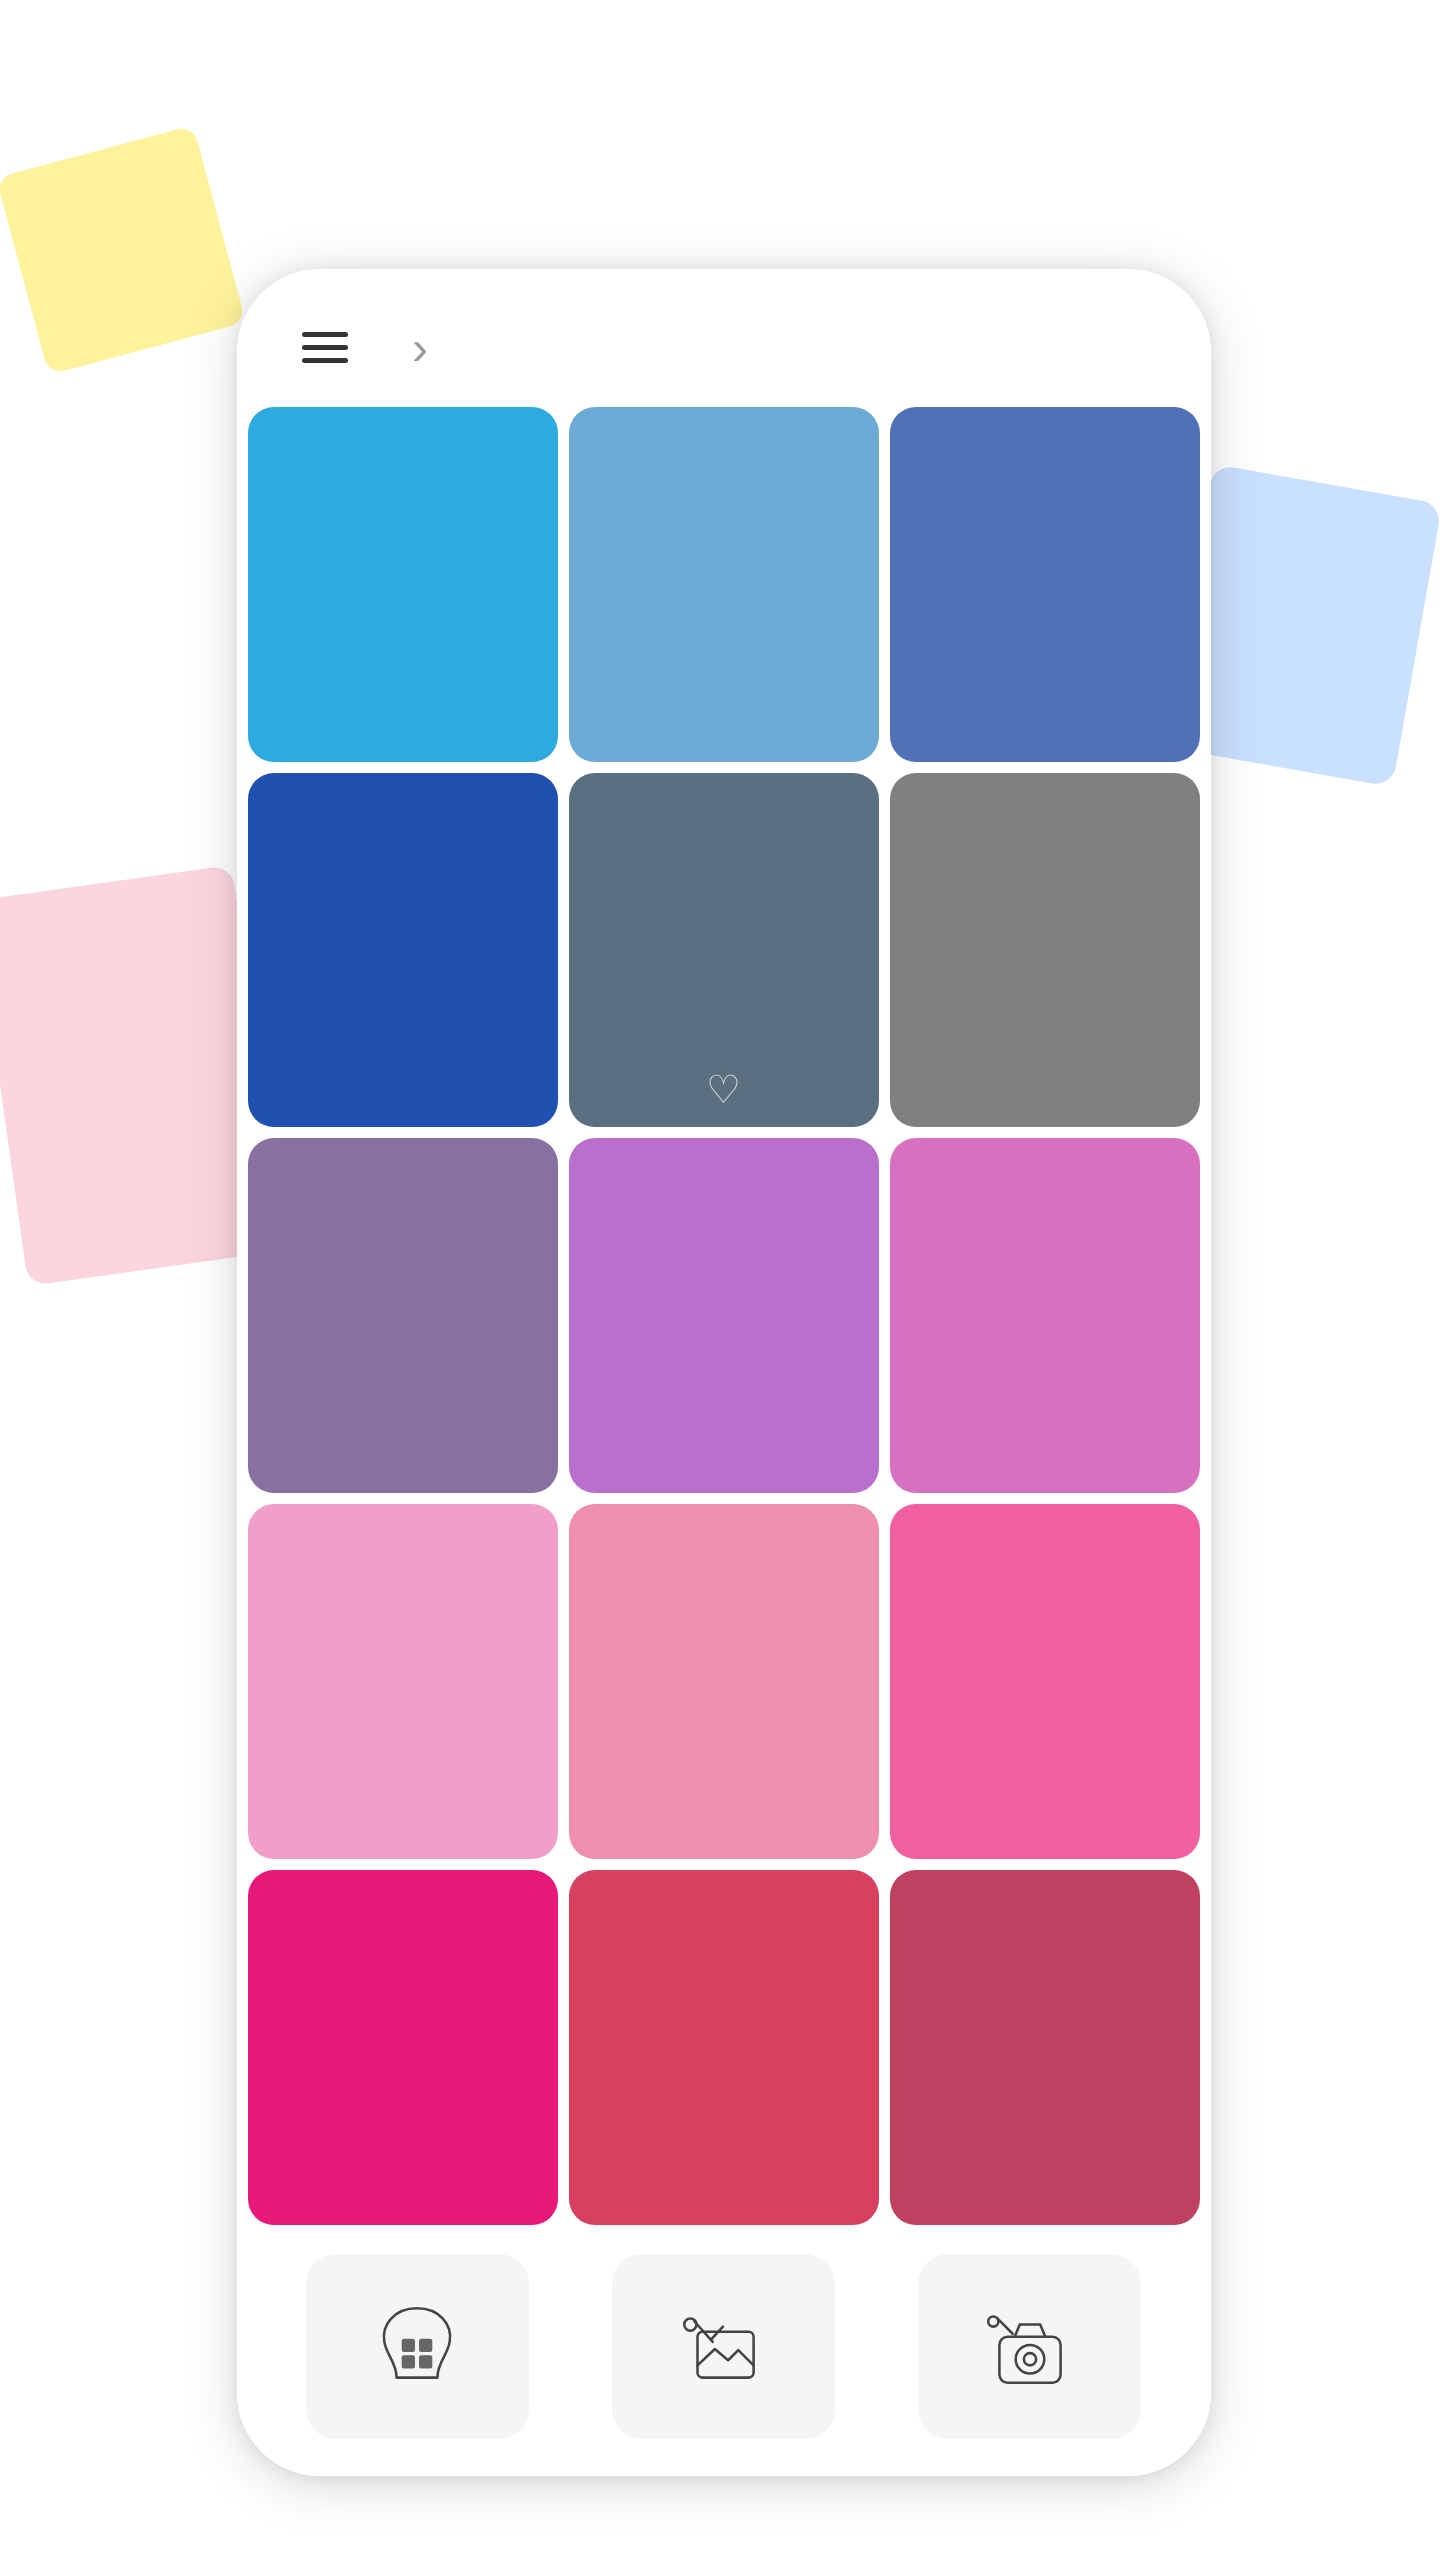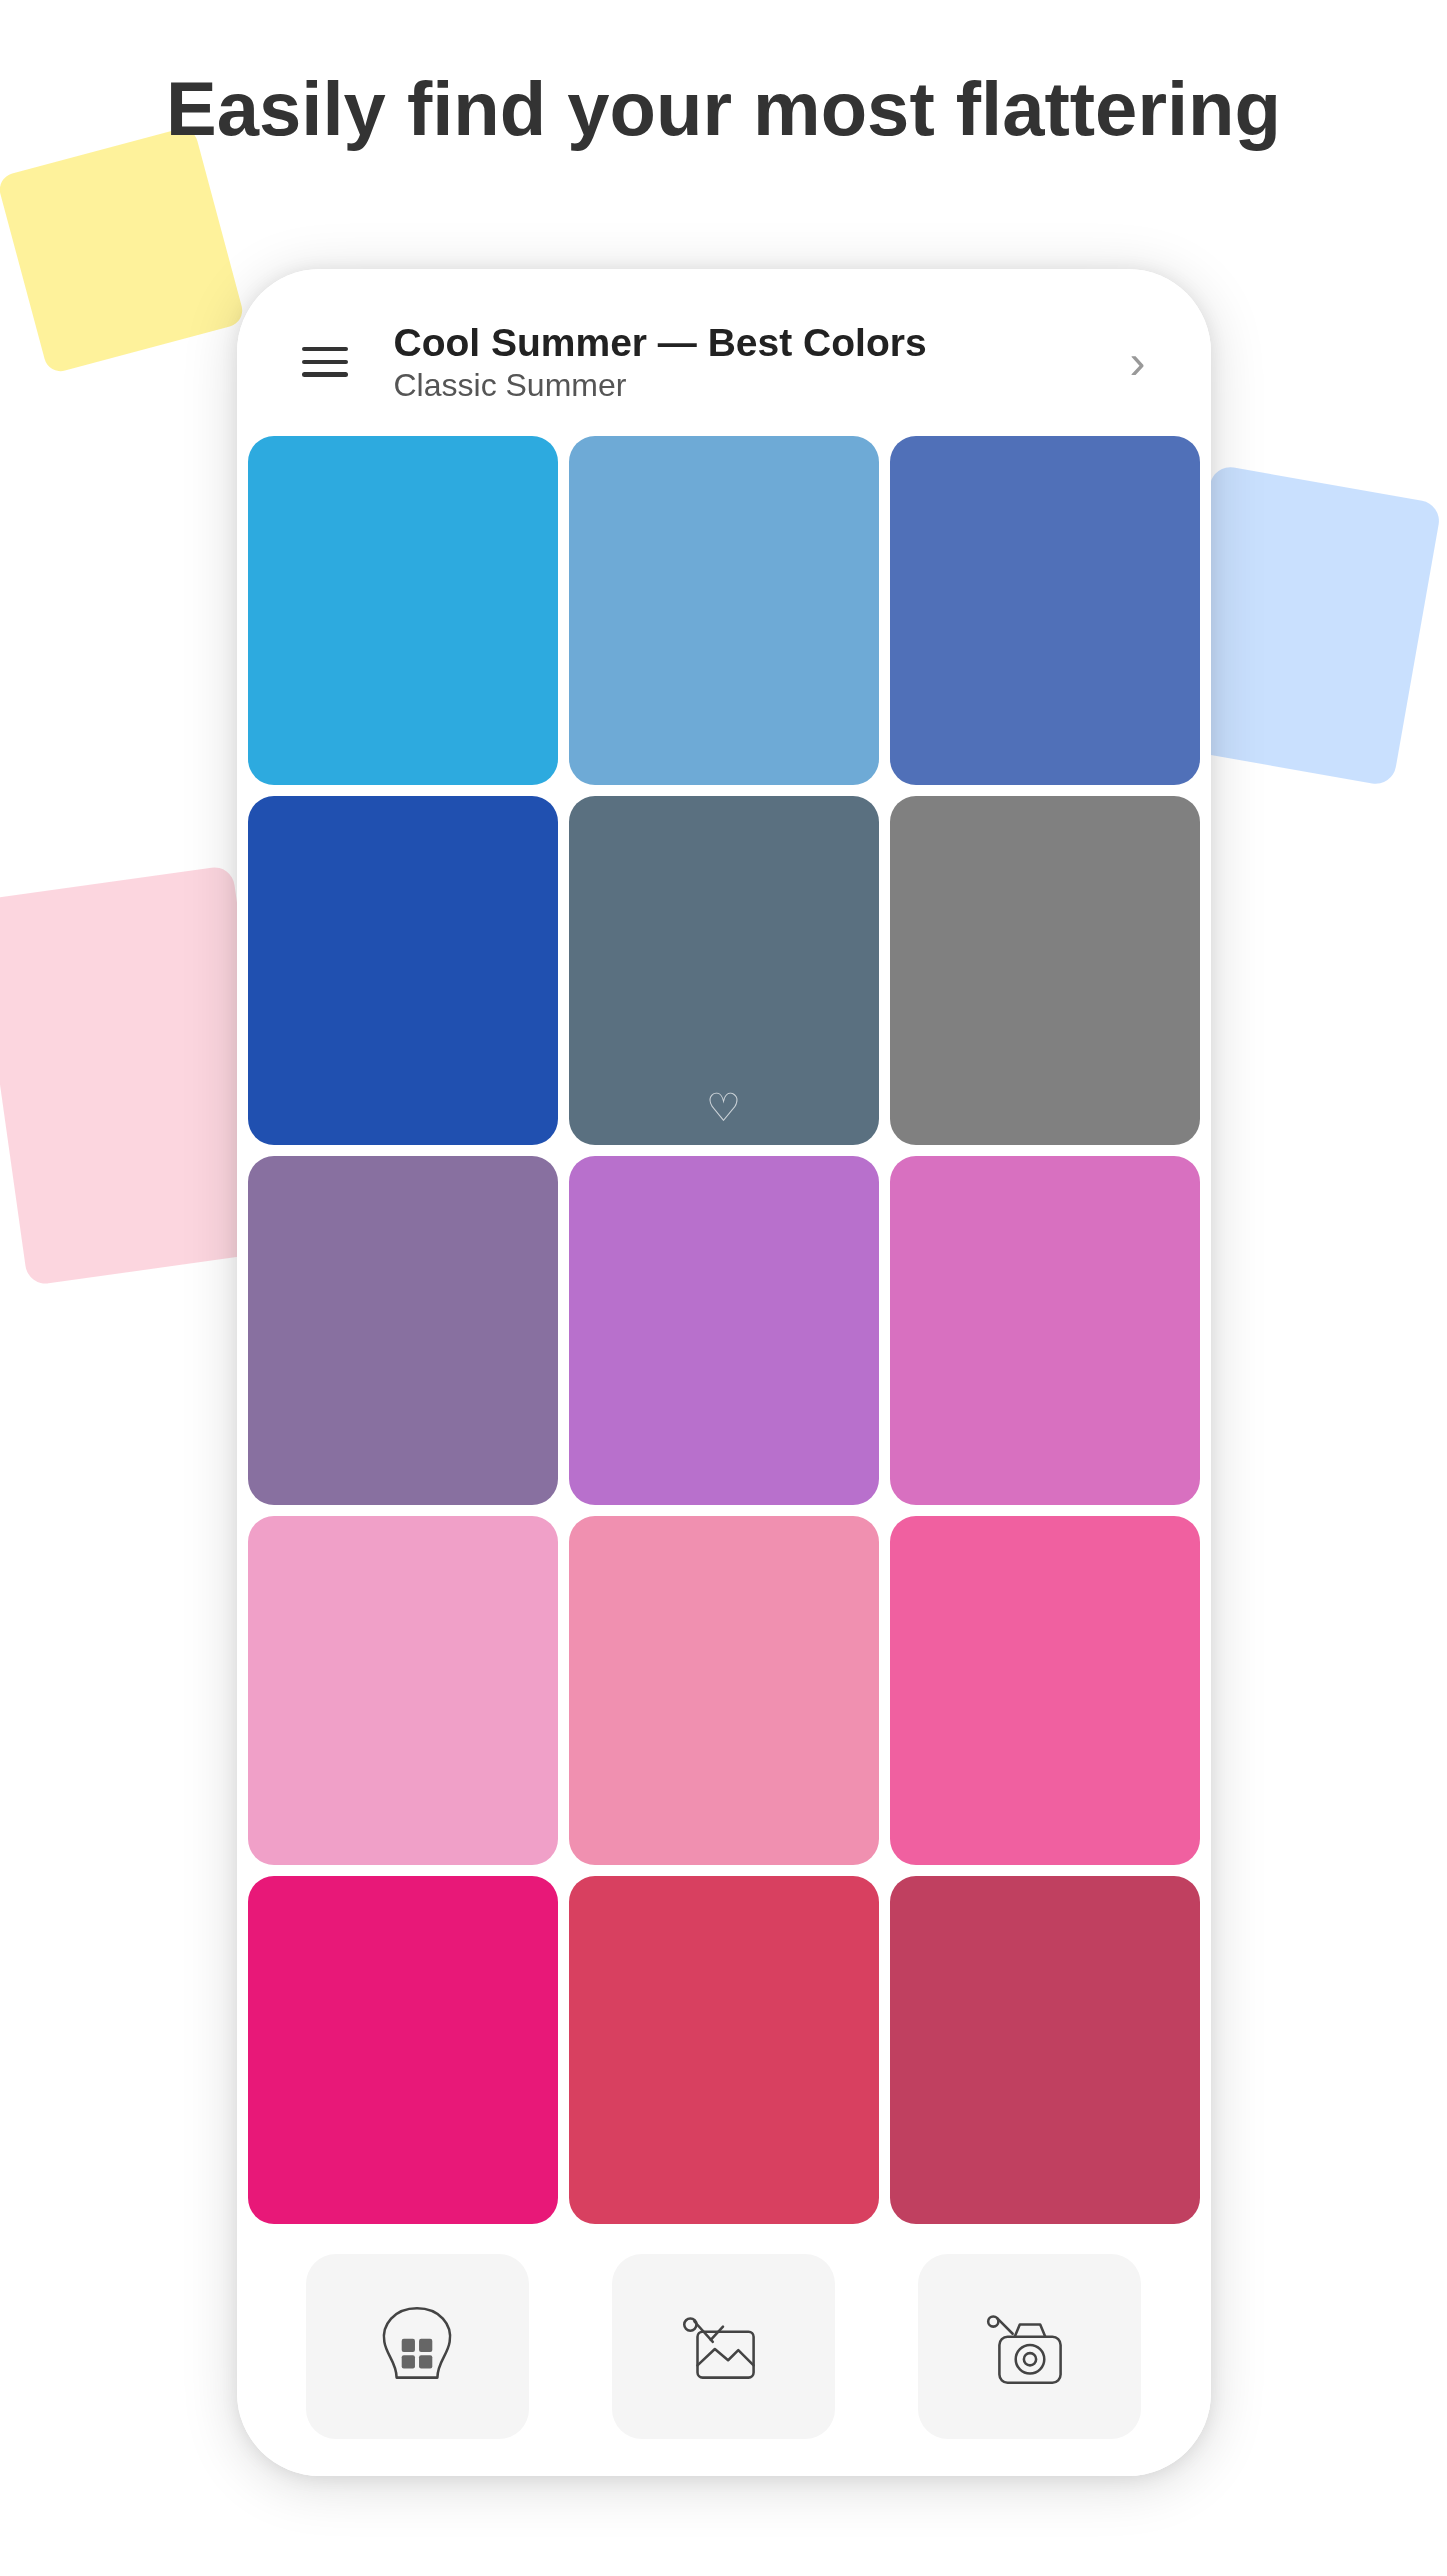--- a/index.html
+++ b/index.html
@@ -199,35 +199,31 @@
     }
   </style>
 </head>
 <body>
 
 <div class="bg-shape-yellow"></div>
 <div class="bg-shape-blue"></div>
 <div class="bg-shape-pink"></div>
 
 <div class="headline">
-  <span>Easily find your most flattering</span><br>
+  <br>
 </div>
 
 <div class="phone-mockup">
 
   <div class="phone-header">
     <div class="hamburger-icon">
       <span></span>
       <span></span>
       <span></span>
     </div>
-    <div class="header-text">
-      <div class="header-title">Cool Summer — Best Colors</div>
-      <div class="header-subtitle">Classic Summer</div>
-    </div>
     <div class="chevron-right">›</div>
   </div>
 
   <div class="color-grid">
 
     <div class="color-swatch" style="background-color:#2daadf;"></div>
     <div class="color-swatch" style="background-color:#6eaad6;"></div>
     <div class="color-swatch" style="background-color:#5070b8;"></div>
 
     <div class="color-swatch" style="background-color:#2050b0;"></div>

